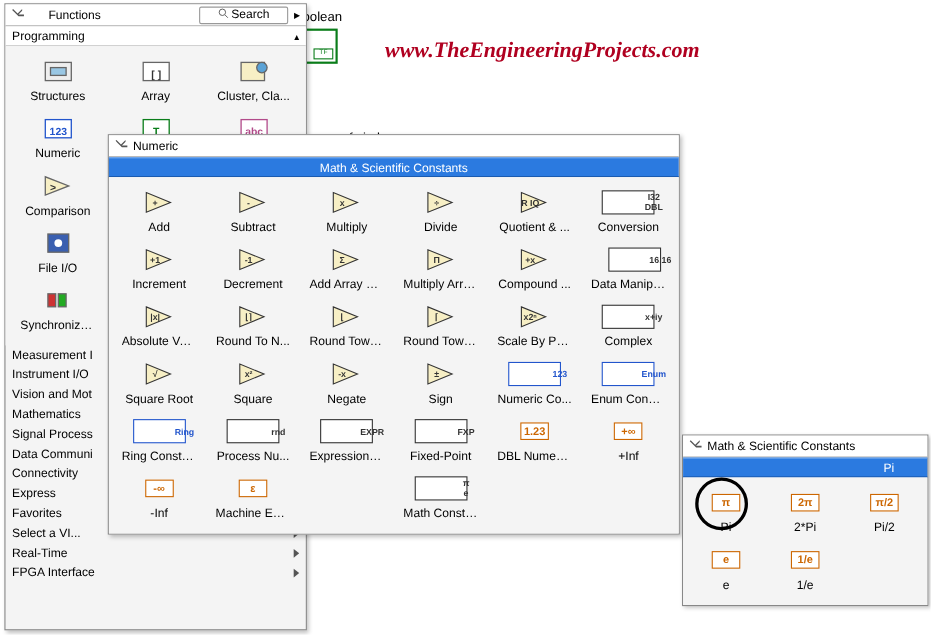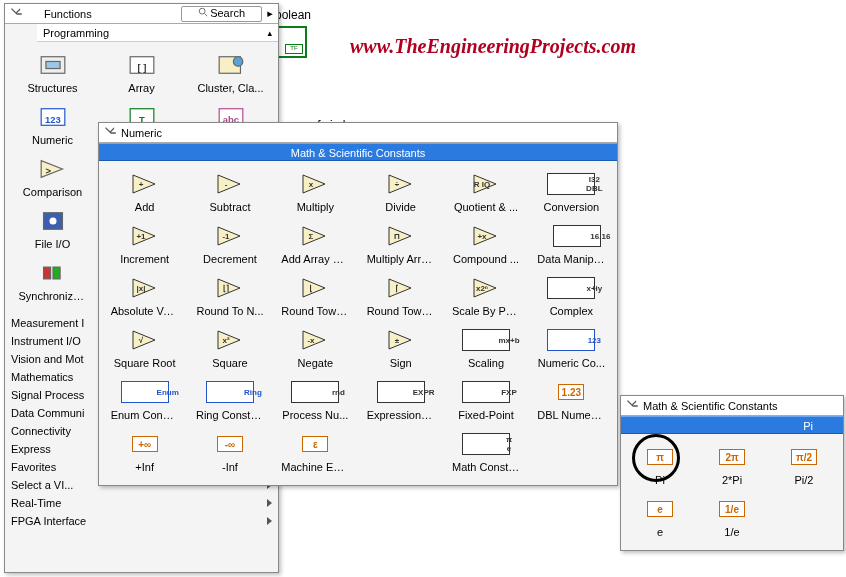--- a/index.html
+++ b/index.html
@@ -1,21 +1,21 @@
 <!DOCTYPE html>
 <html><head>
 <meta charset="utf-8">
 <style>
   * { box-sizing: border-box; margin: 0; padding: 0; font-family: Tahoma, Arial, sans-serif; font-size: 11px; }
   body { background: #fff; position: relative; width: 846px; height: 577px; overflow: hidden; }
   .panel { position: absolute; background: #f4f4f4; border: 1px solid #888; box-shadow: 2px 2px 4px rgba(0,0,0,0.25); }
   .panel-header { display: flex; align-items: center; height: 20px; border-bottom: 1px solid #aaa; background: #fff; padding: 0 4px; gap: 4px; }
   .pin { width: 14px; height: 14px; display:inline-flex; align-items:center; justify-content:center; }
   .search-box { display: flex; align-items: flex-start; gap: 2px; border: 1px solid #999; background:#fff; padding: 0 16px; height:16px; border-radius:2px;}
-  .breadcrumb { height: 18px; padding: 2px 6px; border-bottom: 1px solid #ccc; background: #fff; display:flex; align-items:center; justify-content:space-between;margin-left:32px;}
+  .breadcrumb { height: 18px; padding: 2px 6px; border-bottom: 1px solid #ccc; background: #fff; display:flex; align-items:center; justify-content:space-between;}
   .arrow-right { width:0;height:0;border-left:5px solid #555;border-top:4px solid transparent;border-bottom:4px solid transparent;}
   .grid { display: grid; padding: 6px 4px 10px 4px; gap: 4px 2px; background:#f4f4f4;}
   .cell { display:flex; flex-direction:column; align-items:center; justify-content:flex-start; text-align:center; cursor:pointer; padding:2px 0;}
   .cell .icon { width:36px; height:30px; display:flex; align-items:center; justify-content:center; margin-bottom:2px; font-size:11px; font-weight:bold;}
   .cell .lbl { width:68px; white-space:nowrap; overflow:hidden; text-overflow:ellipsis; }
   .ic-box { width:28px; height:22px; border:1px solid #333; background:#fff; display:flex; align-items:center; justify-content:center; font-size:8px; color:#333;padding-left:46px; }
   .ic-obox { width:26px;height:16px;border:1px solid #cc6600;background:#fff;display:flex;align-items:center;justify-content:center;color:#cc6600;font-size:10px;font-weight:bold;}
   .bluebar { background:#2b7ae0; color:#fff; text-align:center; height:18px; line-height:18px; font-size:11px; border-top:1px solid #6fa8f0; border-bottom:1px solid #1a5bb0;}
   .cat-list { display:flex; flex-direction:column; }
   .cat-item { height:18px; padding:2px 6px; display:flex; align-items:center; justify-content:space-between; cursor:pointer;}
@@ -451,26 +451,20 @@
             <svg viewBox="0 0 28 22">
     <polygon points="2,2 2,20 24,11" fill="#f7efc5" stroke="#333" stroke-width="1"></polygon>
     <text x="10" y="12" class="small-label">±</text>
   </svg>
           </span>
         </span>
                  <span class="lbl">Sign</span>
       </div>
       <div class="cell">
         <span class="icon">
-          <span class="ic-box" style="border-color:#333;color:#333;">mx+b</span>
-        </span>
-                 <span class="lbl">Scaling</span>
-      </div>
-      <div class="cell">
-        <span class="icon">
           <span class="ic-box" style="border-color:#2255cc;color:#2255cc;font-weight:bold;">123</span>
         </span>
                  <span class="lbl">Numeric Co...</span>
       </div>
       <div class="cell">
         <span class="icon">
           <span class="ic-box" style="border-color:#2255cc;color:#2255cc;font-weight:bold;">Enum</span>
         </span>
                  <span class="lbl">Enum Const...</span>
       </div>

